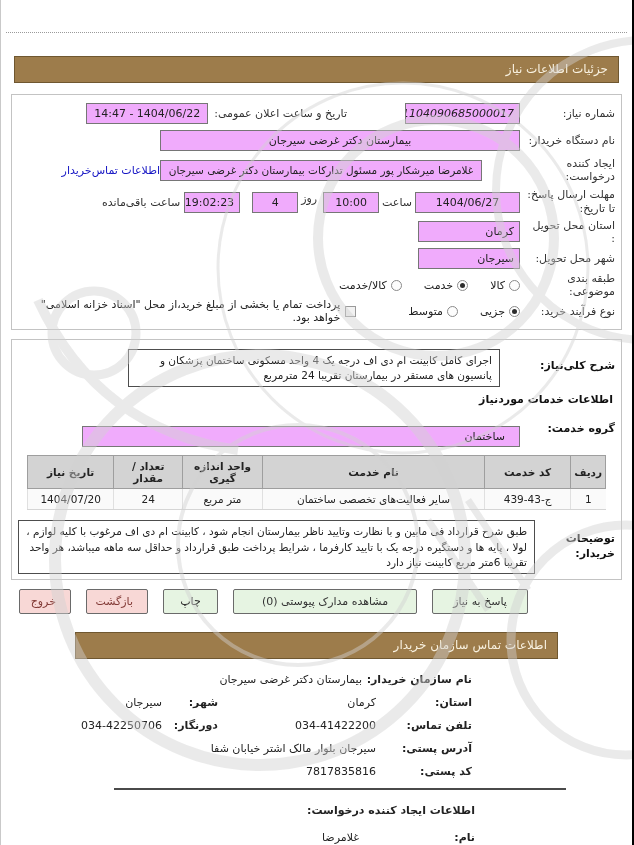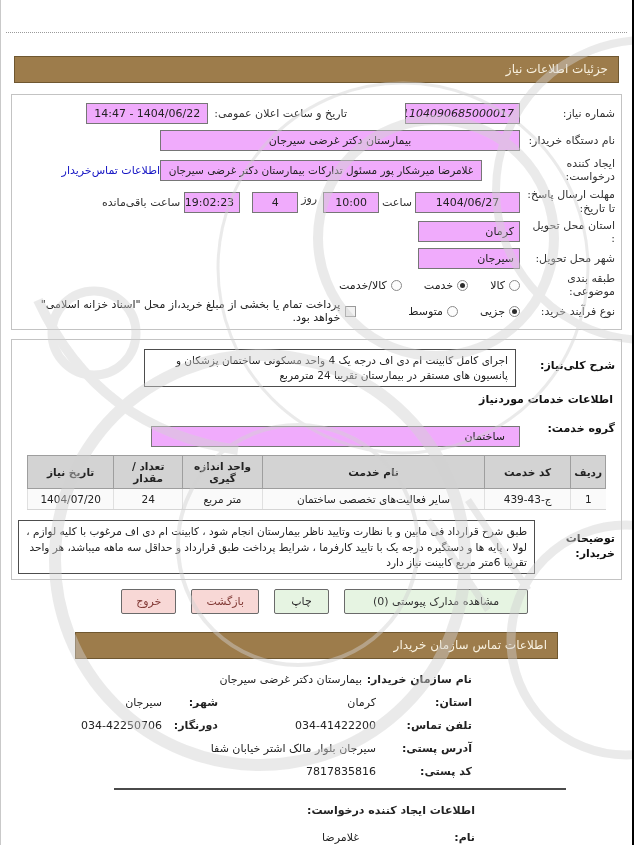--- a/index.html
+++ b/index.html
@@ -92,21 +92,21 @@
   }
 
   .textblock {
     background: #fff;
     border: 1px solid #4d4d4d;
     padding: 3px 7px;
     line-height: 1.45;
     font-size: 10.5px;
     text-align: right;
   }
-  .desc-box { width: 372px; margin-right: 4px; }
+  .desc-box { width: 372px; margin-right: 20px; }
   .notes-box { width: 524px; margin-right: 2px; }
 
   .subhead { font-weight: bold; color: #111; padding: 6px 2px 4px; }
 
   table.svc {
     width: 97%;
     margin: 8px auto 10px;
     border-collapse: collapse;
     font-size: 10.5px;
   }
@@ -247,21 +247,21 @@
 
       <div class="frow" style="align-items:flex-start;padding-top:4px;">
         <span class="lbl w95 blbl" style="padding-top:10px;">شرح کلی‌نیاز:</span>
         <div class="textblock desc-box">اجرای کامل کابینت ام دی اف  درجه یک 4 واحد مسکونی ساختمان پزشکان و پانسیون های مستقر در بیمارستان تقریبا 24 مترمربع</div>
       </div>
 
       <div class="subhead">اطلاعات خدمات موردنیاز</div>
 
       <div class="frow">
         <span class="lbl w95 blbl">گروه خدمت:</span>
-        <div class="inp" style="width:369px;padding-right:14px;margin-top:16px;">ساختمان</div>
+        <div class="inp" style="width:438px;padding-right:14px;margin-top:16px;">ساختمان</div>
       </div>
 
       <table class="svc">
         <thead>
           <tr>
             <th style="width:5%">ردیف</th>
             <th style="width:15%">کد خدمت</th>
             <th style="width:39%">نام خدمت</th>
             <th style="width:14%">واحد اندازه گیری</th>
             <th style="width:12%">تعداد / مقدار</th>
@@ -281,20 +281,21 @@
       </table>
 
       <div class="frow" style="align-items:flex-start;">
         <span class="lbl w95 blbl" style="padding-top:12px;width:78px;line-height:1.35;">توضیحات خریدار:</span>
         <div class="textblock notes-box">طبق شرح قرارداد فی مابین و با نظارت وتایید ناظر بیمارستان انجام شود ، کابینت ام دی اف مرغوب با کلیه لوازم ، لولا ، پایه ها و دستگیره درجه یک با تایید کارفرما ، شرایط پرداخت طبق قرارداد و حداقل سه ماهه میباشد، هر واحد تقریبا 6متر مربع کابینت نیاز دارد</div>
       </div>
 
     </div>
 
     <div class="btnrow">
+      <button class="btn green" style="min-width:96px;">پاسخ به نیاز</button>
       <button class="btn green" style="min-width:184px;">مشاهده مدارک پیوستی (0)</button>
       <button class="btn green" style="min-width:55px;">چاپ</button>
       <button class="btn pink" style="min-width:62px;">بازگشت</button>
       <button class="btn pink" style="min-width:52px;">خروج</button>
     </div>
 
     <div class="bar bar2">اطلاعات تماس سازمان خریدار</div>
 
     <div class="contact">
       <div class="crow">

